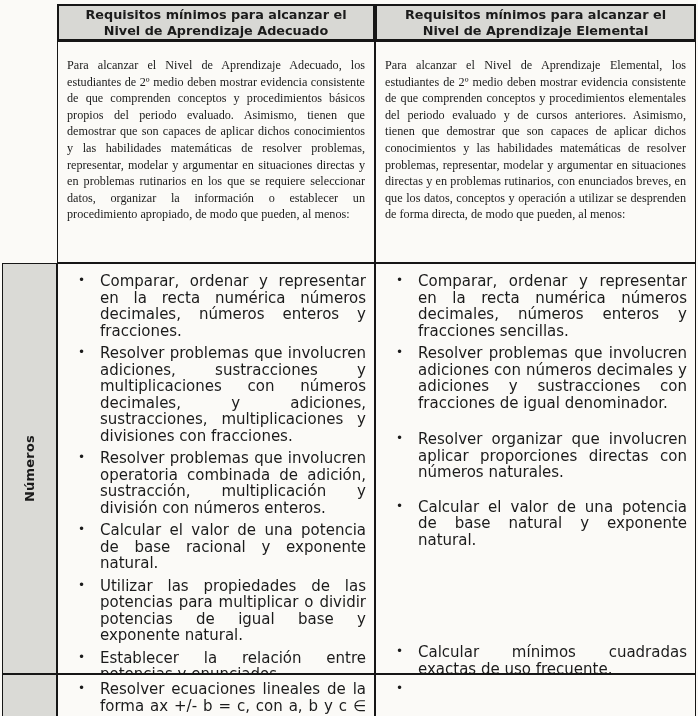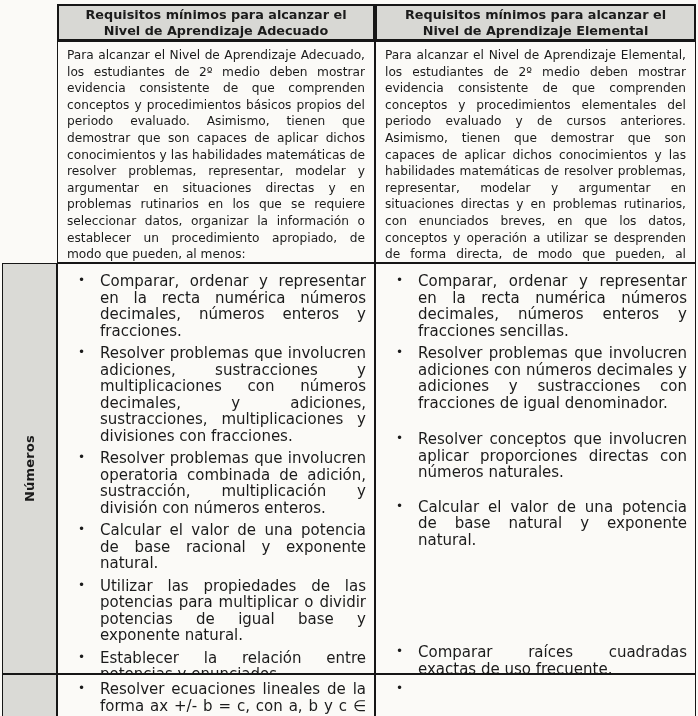--- a/index.html
+++ b/index.html
@@ -42,24 +42,25 @@
     display: flex; align-items: center; justify-content: center;
   }
   .vlabel {
     transform: rotate(-90deg);
     white-space: nowrap;
     font-weight: bold;
     font-size: 13px;
     letter-spacing: 0.2px;
   }
   .intro {
-    padding: 5px 9px 0 9px;
+    padding: 15px 9px 0 9px;
     font-size: 12.2px;
     line-height: 16.6px;
     text-align: justify;
+    font-family: Liberation Serif, serif;
   }
   .bullets { padding: 5px 5px 0 8px; }
   .bullet { display: flex; margin-top: 6px; }
   .bullet:first-child { margin-top: 4px; }
   .dot { flex: 0 0 34px; box-sizing: border-box; padding-left: 12px; font-size: 12px; }
   .txt { flex: 1; text-align: justify; font-size: 15px; line-height: 16.5px; padding-right: 3px; }
   
   .gap-a { margin-top: 20px; }
   .gap-b { margin-top: 18px; }
   .gap-c { margin-top: 96px; }
@@ -131,29 +132,29 @@
       <div class="bullet">
         <span class="dot">•</span>
         <span class="txt">Comparar, ordenar y representar en la recta numérica números decimales, números enteros y fracciones sencillas.</span>
       </div>
       <div class="bullet">
         <span class="dot">•</span>
         <span class="txt">Resolver problemas que involucren adiciones con números decimales y adiciones y sustracciones con fracciones de igual denominador.</span>
       </div>
       <div class="bullet gap-a">
         <span class="dot">•</span>
-        <span class="txt">Resolver conceptos que involucren aplicar proporciones directas con números naturales.</span>
+        <span class="txt">Resolver organizar que involucren aplicar proporciones directas con números naturales.</span>
       </div>
       <div class="bullet gap-b">
         <span class="dot">•</span>
         <span class="txt">Calcular el valor de una potencia de base natural y exponente natural.</span>
       </div>
       <div class="bullet gap-c">
         <span class="dot">•</span>
-        <span class="txt">Comparar raíces cuadradas exactas de uso frecuente.</span>
+        <span class="txt">Calcular mínimos cuadradas exactas de uso frecuente.</span>
       </div>
     </div>
   </div>
 
   <div class="cell c-label"></div>
   <div class="cell c-body eq-cell">
     <div class="bullets">
       <div class="bullet">
         <span class="dot">•</span>
         <span class="txt">Resolver ecuaciones lineales de la forma ax +/- b = c, con a, b y c ∈ ℕ.</span>

